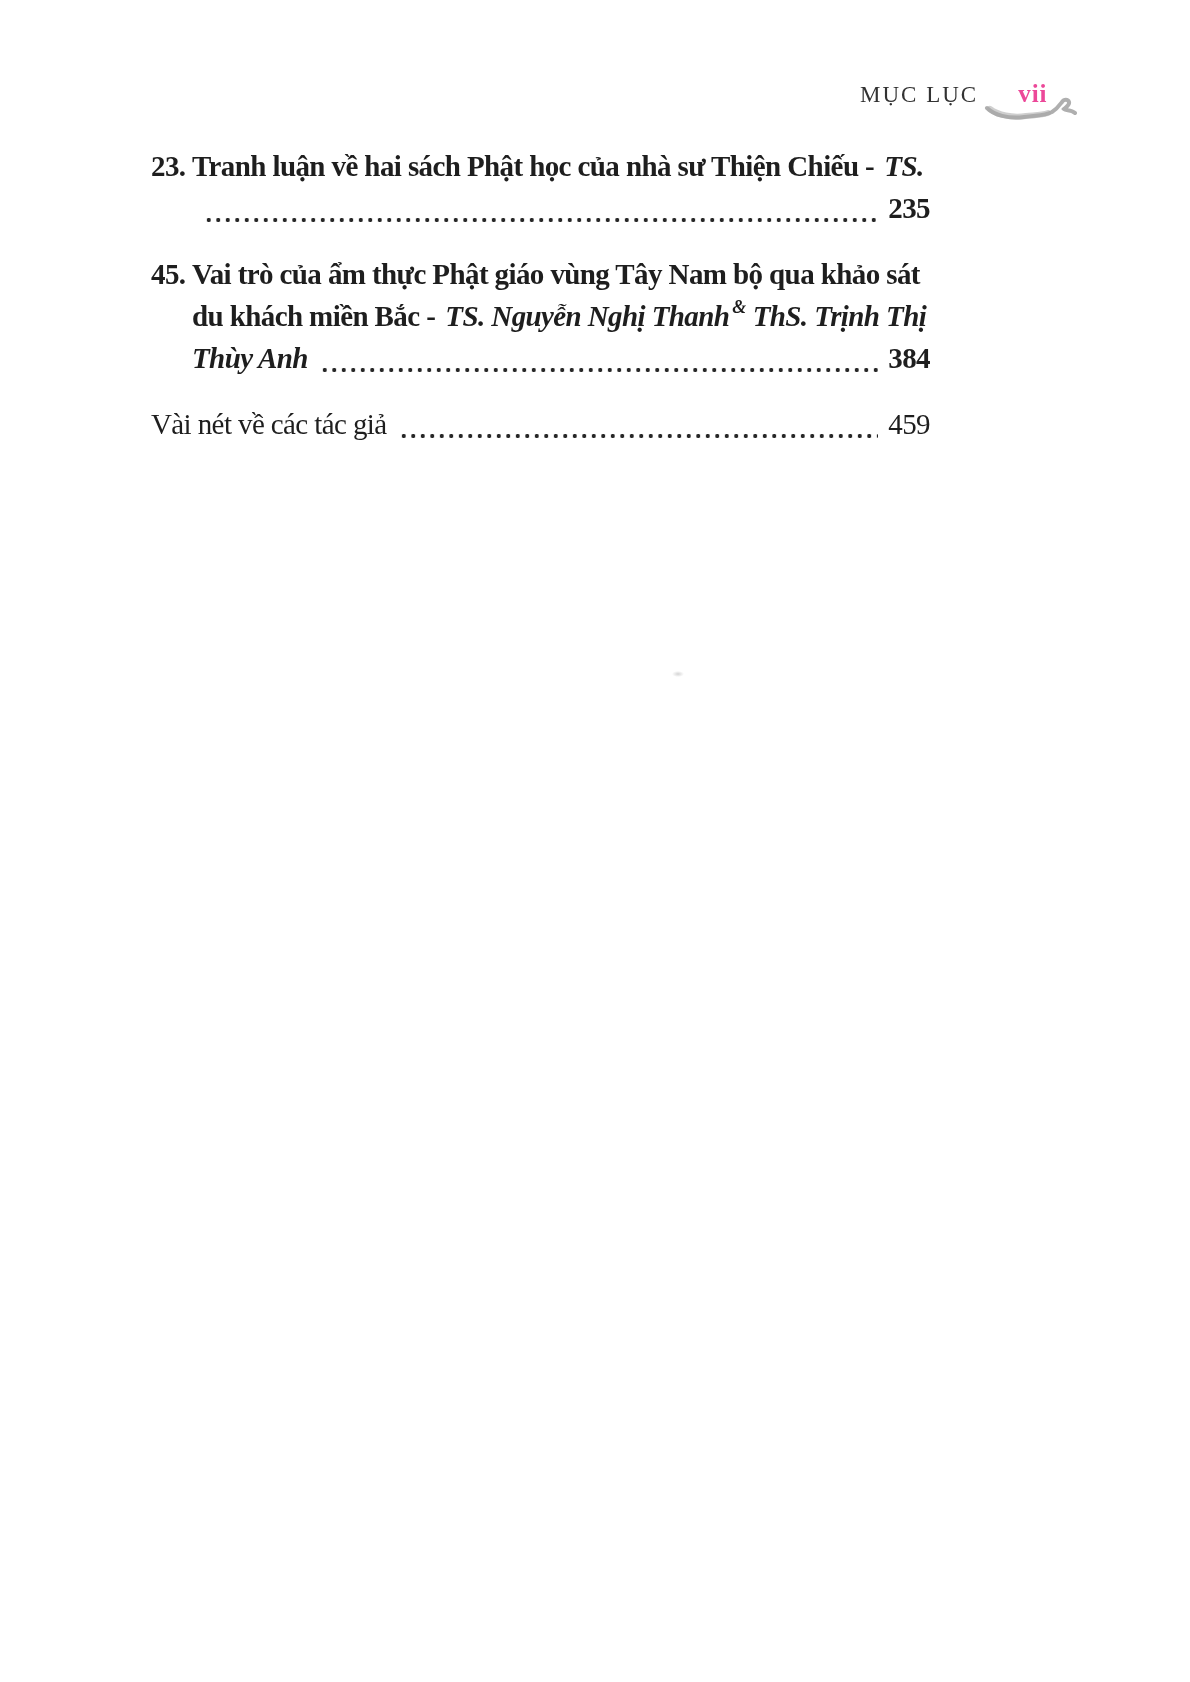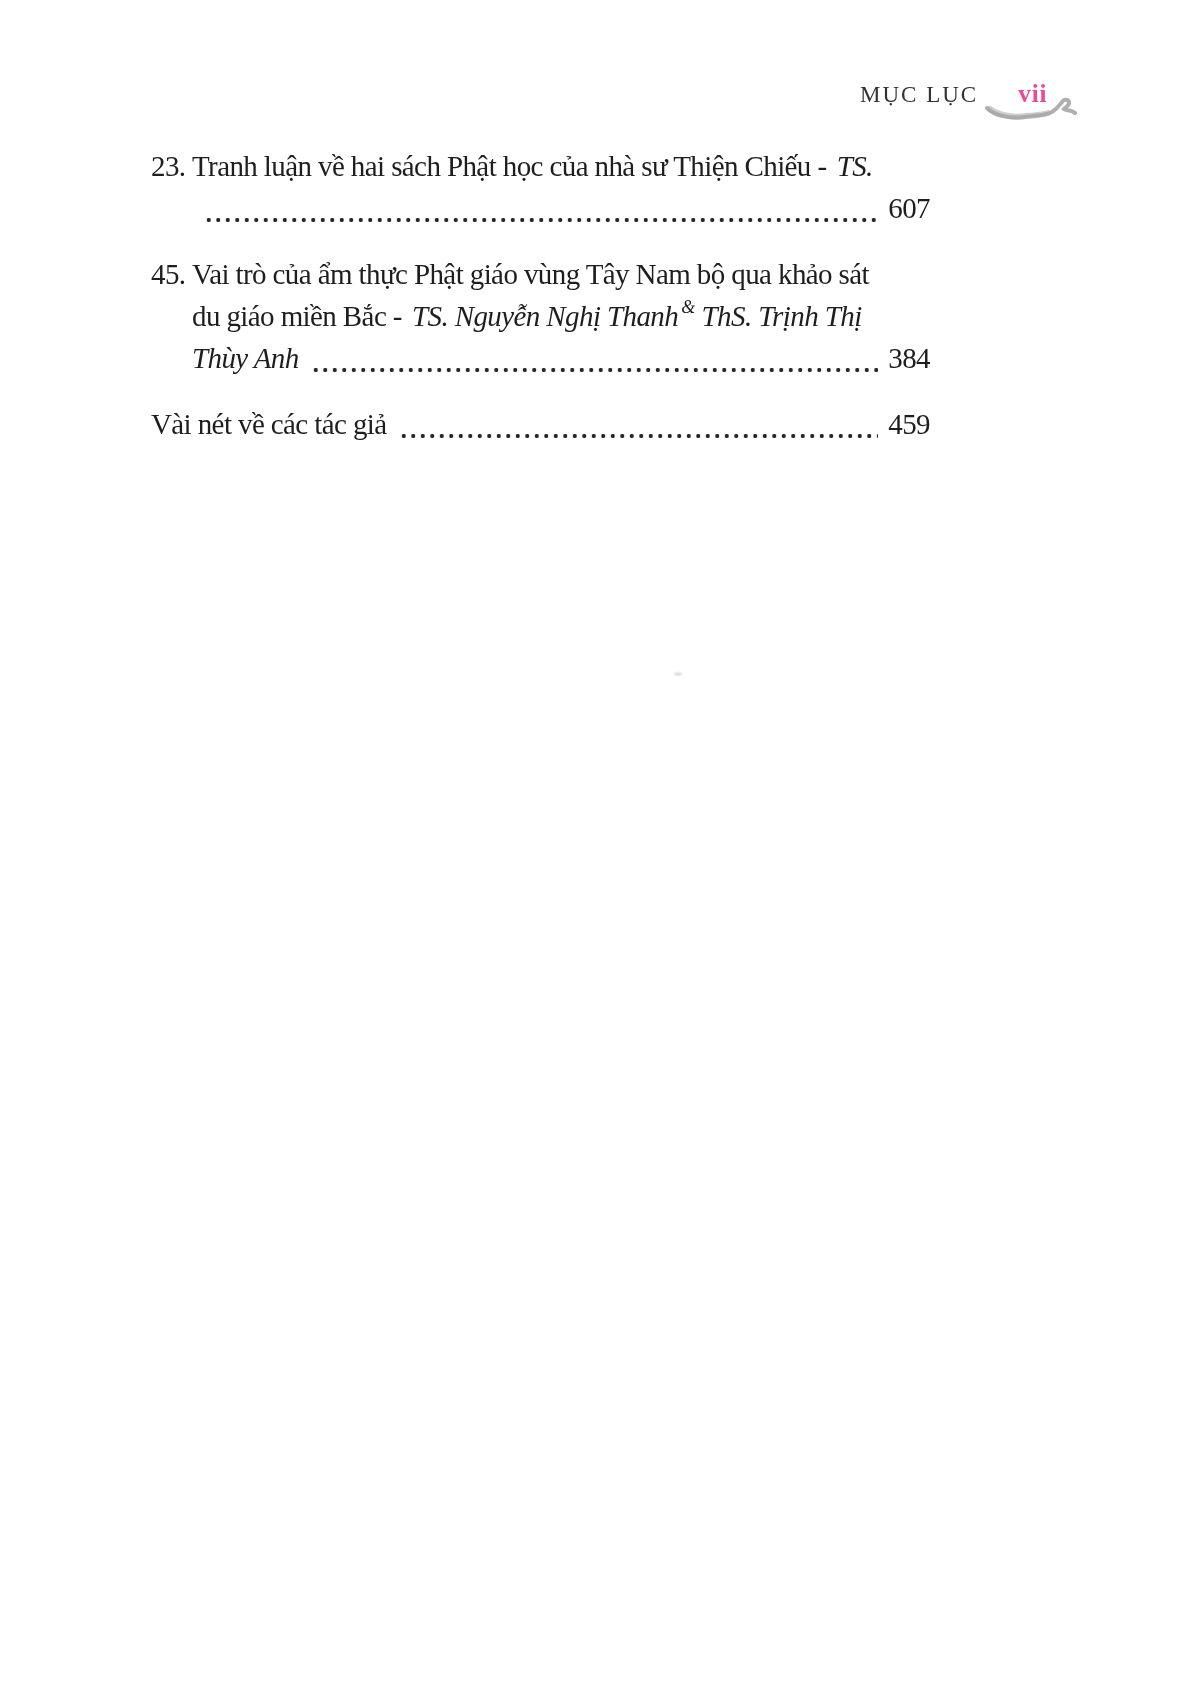--- a/index.html
+++ b/index.html
@@ -58,20 +58,21 @@
     top: 145px;
     width: 779px;
     font-size: 29px;
     letter-spacing: -0.6px;
     line-height: 42px;
   }
   .entry {
     position: relative;
     padding-left: 41px;
     margin-bottom: 24px;
+    font-weight: bold;
   }
   .entry-number {
     position: absolute;
     left: 0;
     top: 0;
   }
   .line {
     display: flex;
     align-items: center;
     white-space: nowrap;
@@ -131,31 +132,31 @@
   <div class="content">
 
     <div class="entry">
       <span class="entry-number">23.</span>
       <div class="line">
         <span>Tranh luận về hai sách Phật học của nhà sư Thiện Chiếu -</span>
         <span class="italic after-dash">TS.</span>
       </div>
       <div class="line">
         <span class="dots"></span>
-        <span class="page-num">607</span>
+        <span class="page-num">235</span>
       </div>
     </div>
 
     <div class="entry">
       <span class="entry-number">45.</span>
       <div class="line">
         <span>Vai trò của ẩm thực Phật giáo vùng Tây Nam bộ qua khảo sát</span>
       </div>
       <div class="line">
-        <span>du giáo miền Bắc -</span>
+        <span>du khách miền Bắc -</span>
         <span class="italic after-dash">TS. Nguyễn Nghị Thanh</span>
         <span class="amp">&amp;</span>
         <span class="italic">ThS. Trịnh Thị</span>
       </div>
       <div class="line">
         <span class="italic">Thùy Anh</span>
         <span class="dots"></span>
         <span class="page-num">384</span>
       </div>
     </div>

